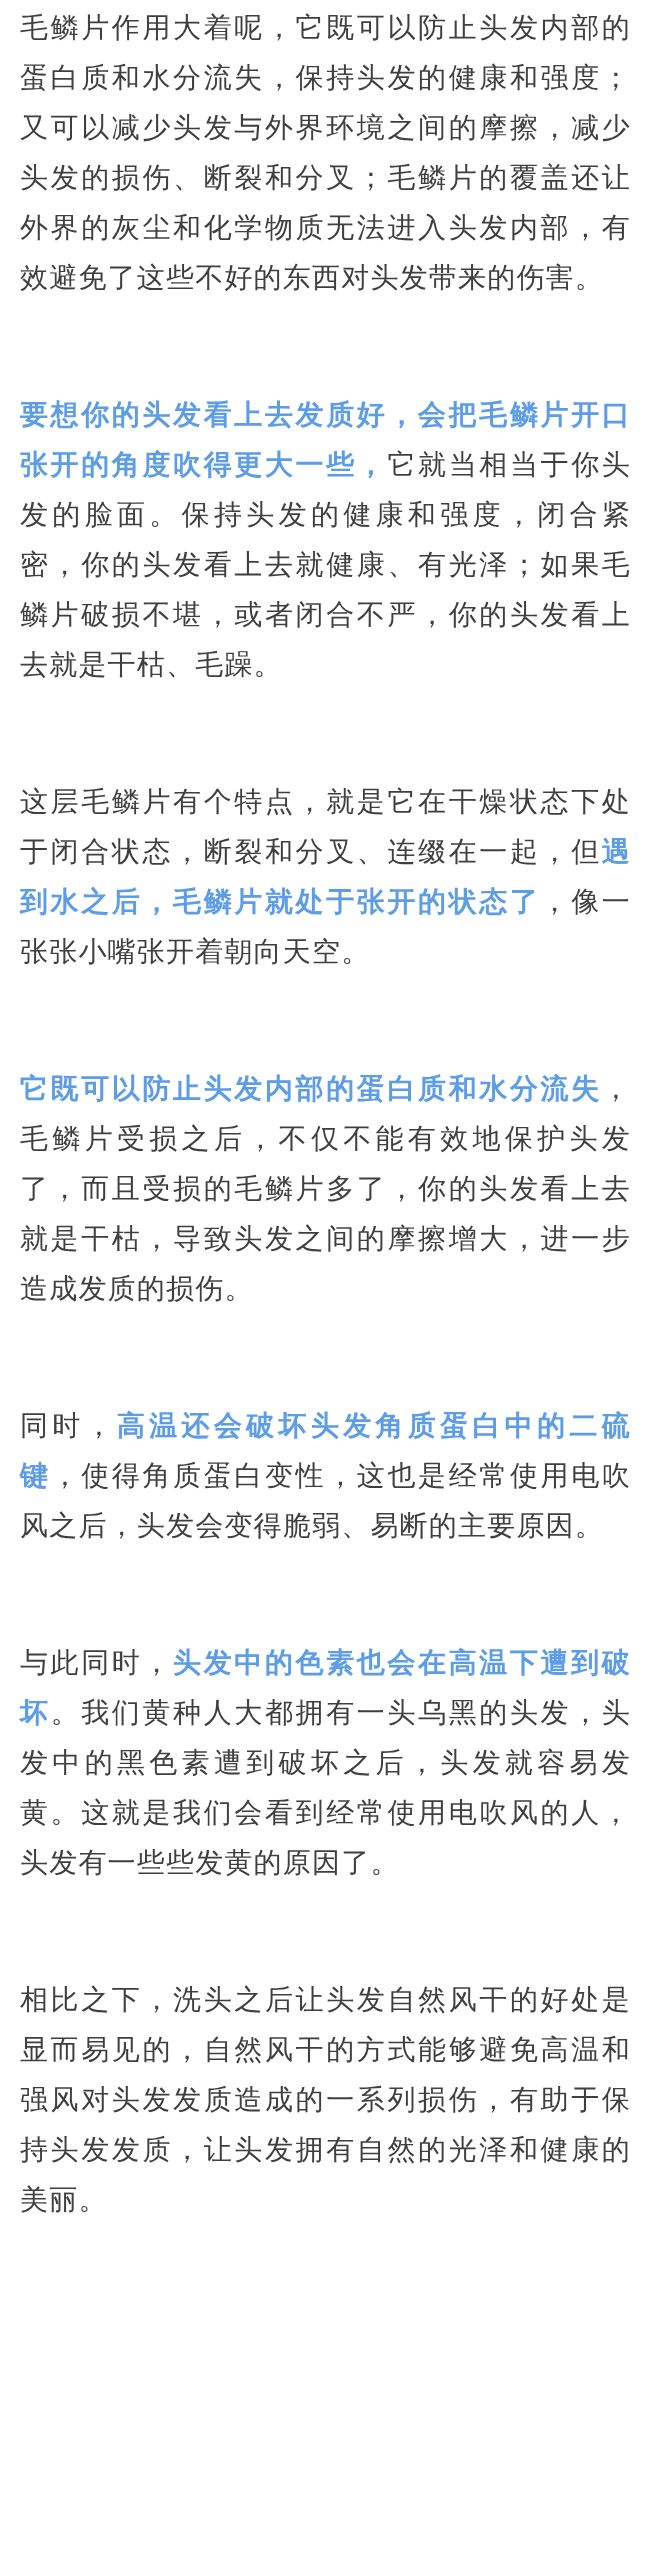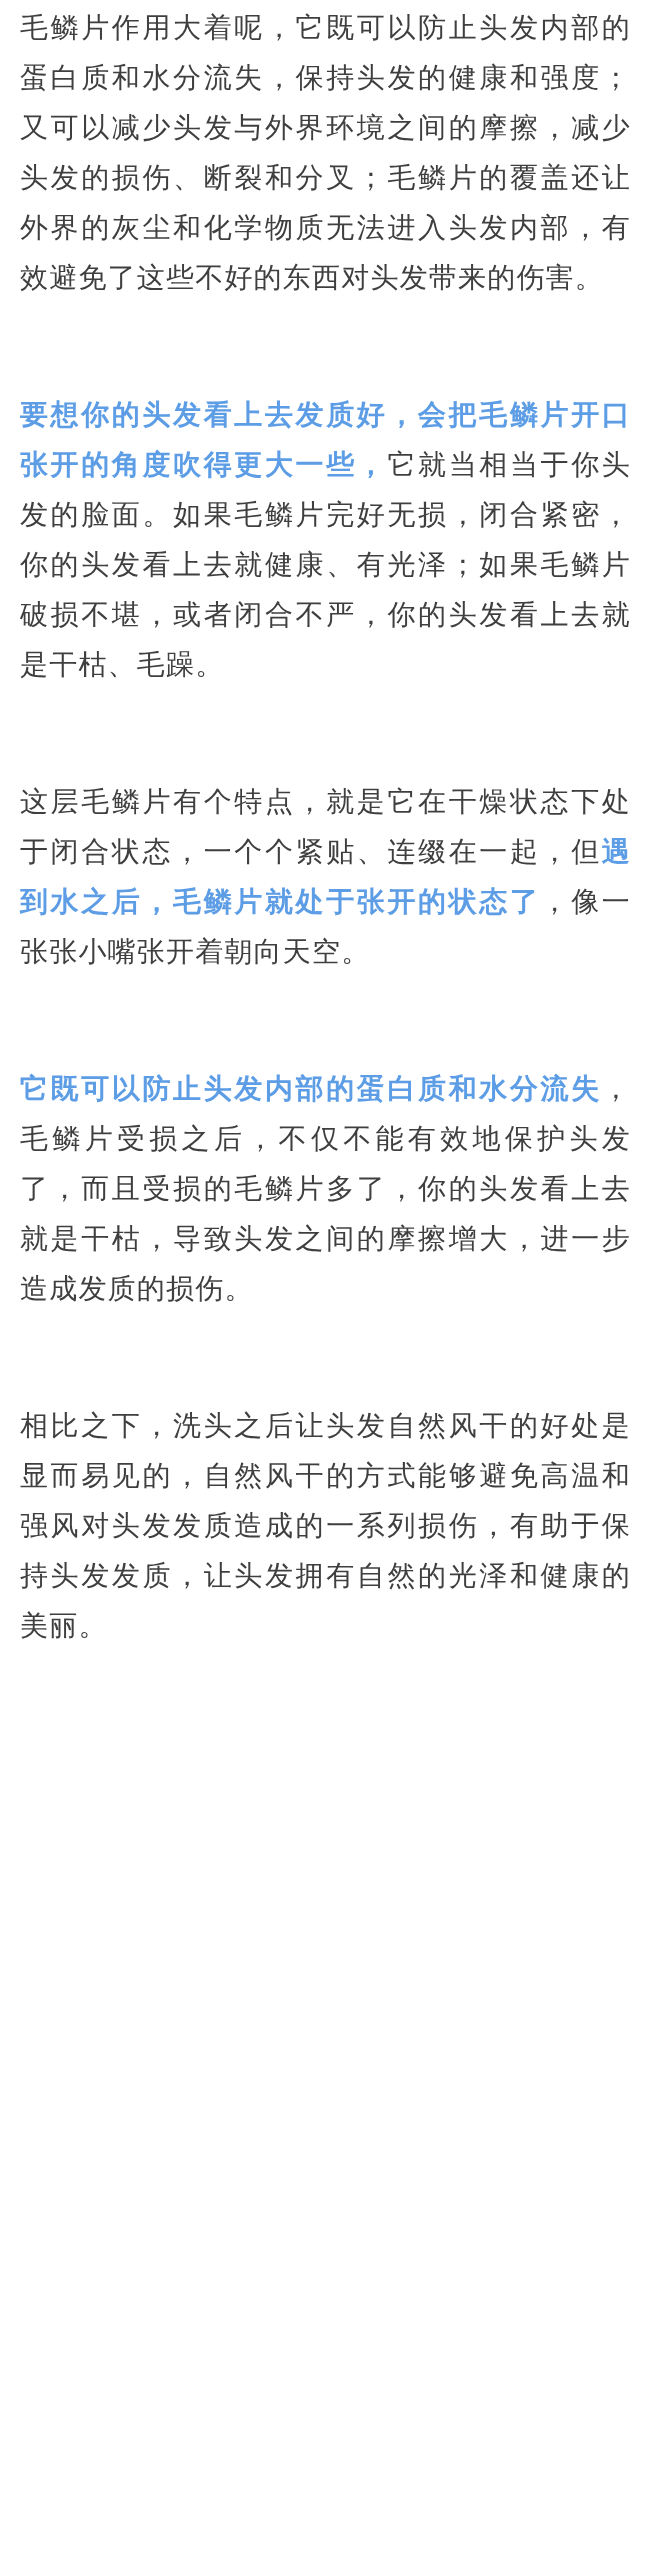--- a/index.html
+++ b/index.html
@@ -37,19 +37,21 @@
     color: var(--highlight-color, #5c9de6);
     font-weight: bold;
   }
 </style>
 </head>
 <body>
 
 <main>
   <article class="article" id="article-body">
       <p><span class="seg-normal">毛鳞片作用大着呢，它既可以防止头发内部的蛋白质和水分流失，保持头发的健康和强度；又可以减少头发与外界环境之间的摩擦，减少头发的损伤、断裂和分叉；毛鳞片的覆盖还让外界的灰尘和化学物质无法进入头发内部，有效避免了这些不好的东西对头发带来的伤害。</span></p>
-      <p><span class="seg-highlight">要想你的头发看上去发质好，会把毛鳞片开口张开的角度吹得更大一些，</span><span class="seg-normal">它就当相当于你头发的脸面。如果毛鳞片完好无损，闭合紧密，你的头发看上去就健康、有光泽；如果毛鳞片破损不堪，或者闭合不严，你的头发看上去就是干枯、毛躁。</span></p>
-      <p><span class="seg-normal">这层毛鳞片有个特点，就是它在干燥状态下处于闭合状态，一个个紧贴、连缀在一起，但</span><span class="seg-highlight">遇到水之后，毛鳞片就处于张开的状态了</span><span class="seg-normal">，像一张张小嘴张开着朝向天空。</span></p>
+      <p><span class="seg-highlight">要想你的头发看上去发质好，会把毛鳞片开口张开的角度吹得更大一些，</span><span class="seg-normal">它就当相当于你头发的脸面。保持头发的健康和强度，闭合紧密，你的头发看上去就健康、有光泽；如果毛鳞片破损不堪，或者闭合不严，你的头发看上去就是干枯、毛躁。</span></p>
+      <p><span class="seg-normal">这层毛鳞片有个特点，就是它在干燥状态下处于闭合状态，断裂和分叉、连缀在一起，但</span><span class="seg-highlight">遇到水之后，毛鳞片就处于张开的状态了</span><span class="seg-normal">，像一张张小嘴张开着朝向天空。</span></p>
       <p><span class="seg-highlight">它既可以防止头发内部的蛋白质和水分流失</span><span class="seg-normal">，毛鳞片受损之后，不仅不能有效地保护头发了，而且受损的毛鳞片多了，你的头发看上去就是干枯，导致头发之间的摩擦增大，进一步造成发质的损伤。</span></p>
+      <p><span class="seg-normal">同时，</span><span class="seg-highlight">高温还会破坏头发角质蛋白中的二硫键</span><span class="seg-normal">，使得角质蛋白变性，这也是经常使用电吹风之后，头发会变得脆弱、易断的主要原因。</span></p>
+      <p><span class="seg-normal">与此同时，</span><span class="seg-highlight">头发中的色素也会在高温下遭到破坏</span><span class="seg-normal">。我们黄种人大都拥有一头乌黑的头发，头发中的黑色素遭到破坏之后，头发就容易发黄。这就是我们会看到经常使用电吹风的人，头发有一些些发黄的原因了。</span></p>
       <p><span class="seg-normal">相比之下，洗头之后让头发自然风干的好处是显而易见的，自然风干的方式能够避免高温和强风对头发发质造成的一系列损伤，有助于保持头发发质，让头发拥有自然的光泽和健康的美丽。</span></p>
     </article>
 </main>
 
 
 </body></html>

